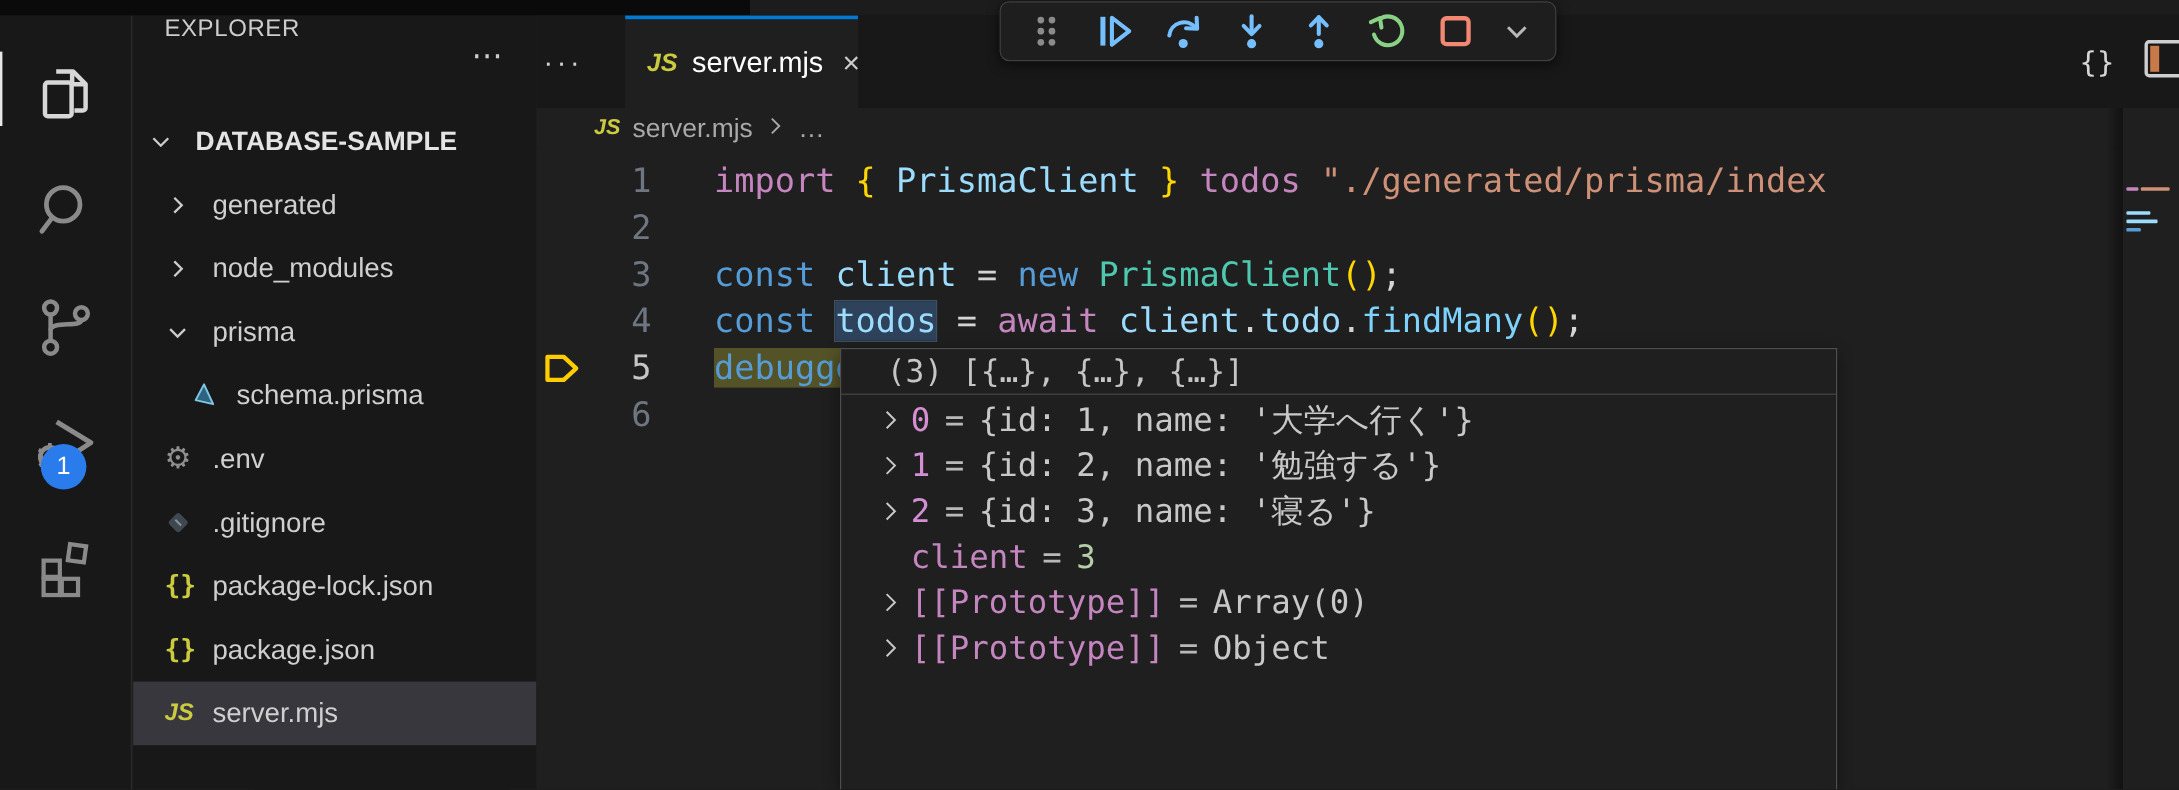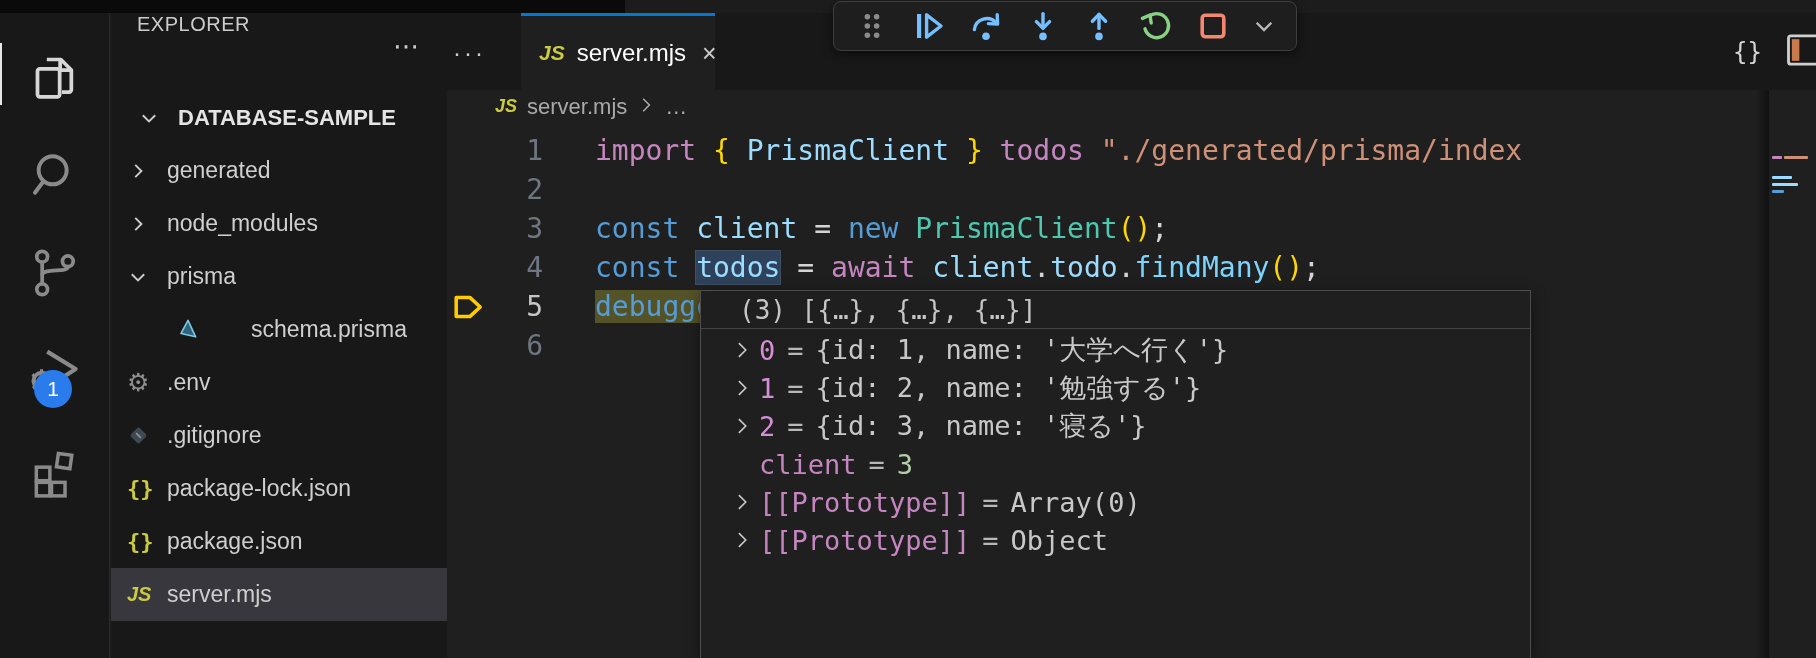--- a/index.html
+++ b/index.html
@@ -21,23 +21,23 @@
 
   
   .sidebar { position:absolute; left:111px; top:13px; width:336px; height:645px; background:#181818; }
   .sb-header { position:absolute; left:0; top:0; width:100%; height:72px; display:flex; align-items:flex-start; }
   .sb-title { margin-left:26px; color:#cccccc; font-size:20px; letter-spacing:.5px; }
   .sb-more { position:absolute; right:26px; top:18px; color:#cccccc; font-size:26px; letter-spacing:2px; cursor:pointer; }
   .tree { position:absolute; left:0; top:78px; width:100%; }
   .tree-row { display:flex; align-items:center; height:53px; color:#cfcfcf; font-size:23px; cursor:pointer; }
   .tree-row.selected { background:#37373d; }
   .tree-row.root { font-weight:bold; font-size:22px; color:#e4e4e4; }
-  .tree-row.lvl0 { padding-left:27px; }
-  .tree-row.lvl1 { padding-left:16px; }
-  .tree-row.lvl2 { padding-left:64px;gap:36px; }
+  .tree-row.lvl0 { padding-left:12px; }
+  .tree-row.lvl1 { padding-left:26px; }
+  .tree-row.lvl2 { padding-left:46px; }
   .ticon { width:36px; display:flex; align-items:center; justify-content:flex-start; flex:none; }
   .tlabel { margin-left:4px; white-space:nowrap; }
   .gi { font-size:25px; color:#8f8f8f; line-height:1; }
   .bi { font-size:22px; font-weight:bold; color:#cbcb41; font-family:"DejaVu Sans Mono",monospace; }
   .ji { font-size:20px; font-weight:bold; color:#cbcb41; font-style:italic; letter-spacing:0; }
 
   
   .editor { position:absolute; left:447px; top:13px; width:1369px; height:645px; background:#1f1f1f; }
   .tabbar { position:absolute; left:0; top:0; width:100%; height:77px; background:#181818; }
   .tab-overflow { position:absolute; left:6px; top:26px; color:#d0d0d0; font-size:24px; letter-spacing:3px; cursor:pointer; }

